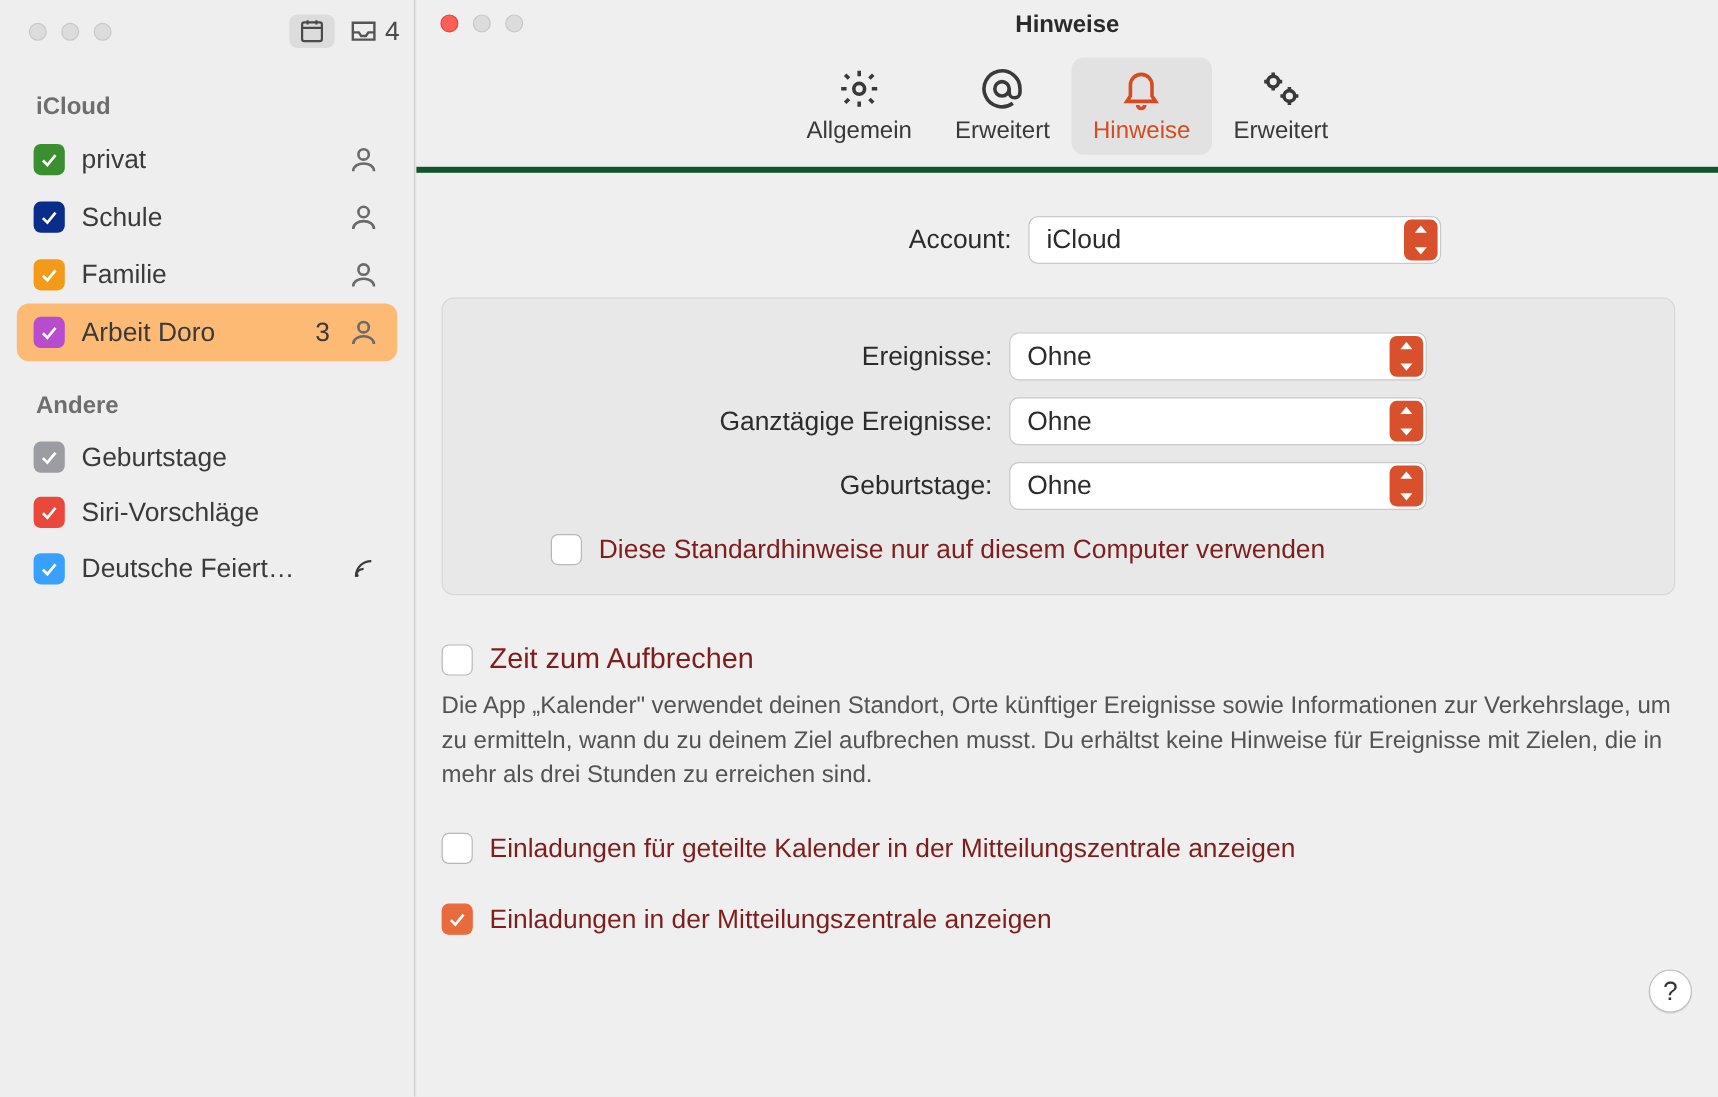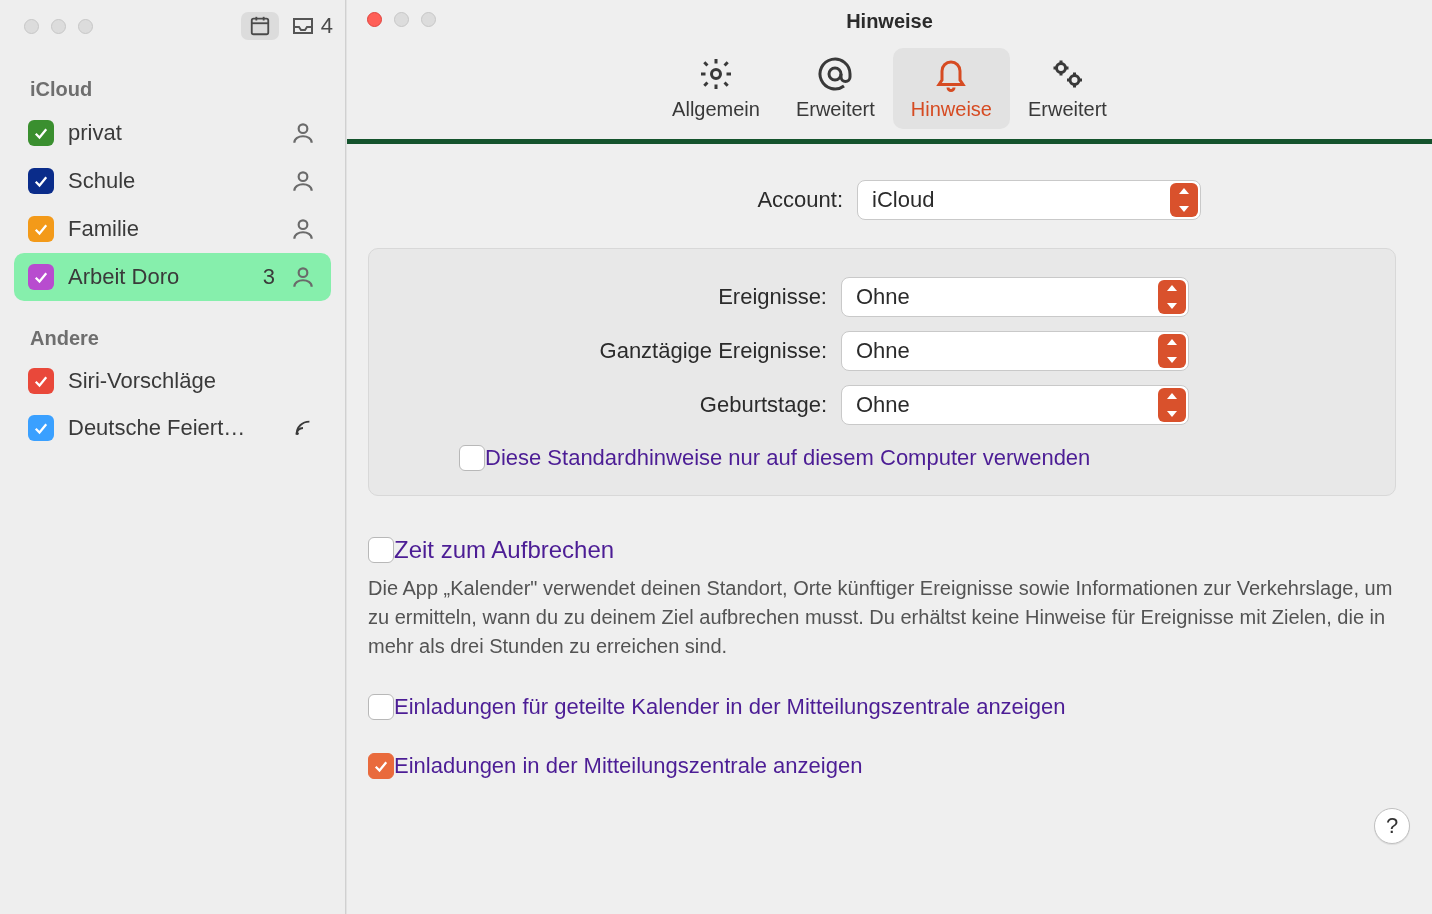--- a/index.html
+++ b/index.html
@@ -10,21 +10,21 @@
   .sidebar-toolbar { height: 52px; display: flex; align-items: center; padding: 0 12px 0 24px; gap: 12px; }
   .dot { width: 15px; height: 15px; border-radius: 50%; background: #dcdcdc; border: 1px solid #c7c7c7; }
   .sidebar-toolbar .spacer { flex: 1; }
   .tool-pill { display: inline-flex; align-items: center; justify-content: center; width: 38px; height: 28px; border-radius: 7px; background: #dcdcdc; }
   .tool-pill svg { width: 22px; height: 22px; fill: #4a4a4a; }
   .inbox-group { display: inline-flex; align-items: center; gap: 6px; color: #4a4a4a; font-size: 22px; }
   .inbox-group svg { width: 24px; height: 20px; fill: none; stroke: #555; stroke-width: 2; }
   .section-label { padding: 26px 0 8px 30px; color: #6e6e6e; font-size: 20px; font-weight: 600; }
   .cal-list { list-style: none; padding: 0 14px; }
   .cal-item { display: flex; align-items: center; gap: 14px; padding: 10px 14px; border-radius: 10px; font-size: 22px; color: #3a3a3a; }
-  .cal-item.selected { background: #86efac; }
+  .cal-item.selected { background: #fdba74; }
   .cal-item .label { flex: 1; white-space: nowrap; overflow: hidden; text-overflow: ellipsis; }
   .cal-item .count { color: #3a3a3a; font-size: 22px; }
   .chk { width: 26px; height: 26px; border-radius: 6px; display: inline-flex; align-items: center; justify-content: center; flex-shrink: 0; }
   .chk svg { width: 18px; height: 18px; }
   .share-icon { width: 28px; height: 28px; flex-shrink: 0; display: inline-flex; align-items: center; justify-content: center; }
   .share-icon svg { width: 26px; height: 26px; fill: none; stroke: #6a6a6a; stroke-width: 2; }
   .broadcast-icon svg { width: 22px; height: 22px; stroke: #3a3a3a; }
   
   .prefs { flex: 1; height: 100%; background: #efefef; display: flex; flex-direction: column; border-left: 1px solid rgba(0,0,0,0.05); }
   .prefs-titlebar { position: relative; height: 42px; display: flex; align-items: center; justify-content: center; }
@@ -44,21 +44,21 @@
   .account-select { flex: 0 0 auto; width: 344px; }
   .select { display: flex; align-items: center; justify-content: space-between; background: #fff; border: 1px solid #c9c9c9; border-radius: 8px; height: 40px; padding: 0 2px 0 14px; font-size: 22px; color: #2b2b2b; }
   .select .val { flex: 1; }
   .stepper-btn { width: 28px; height: 34px; background: #d9512c; border-radius: 6px; position: relative; }
   .stepper-btn::before, .stepper-btn::after { content: ""; position: absolute; left: 50%; transform: translateX(-50%); width: 0; height: 0; border-left: 5px solid transparent; border-right: 5px solid transparent; }
   .stepper-btn::before { top: 5px; border-bottom: 6px solid #fff; }
   .stepper-btn::after { bottom: 5px; border-top: 6px solid #fff; }
   .group-box { margin: 28px 0 0 0; background: #e8e8e8; border: 1px solid #d8d8d8; border-radius: 10px; padding: 28px 28px 24px 28px; }
   .group-box .row { margin-bottom: 14px; }
   .group-box .select { width: 348px; align-items: center; }
-  .checkbox-row { display: flex; align-items: center; margin-left: 62px; font-size: 22px; color: #4c1d95; }
+  .checkbox-row { display: flex; align-items: center; gap: 14px; margin-left: 62px; font-size: 22px; color: #7f1d1d; }
   .checkbox-row.top-pad { margin-top: 20px; }
   .square-chk { width: 26px; height: 26px; border-radius: 6px; border: 1px solid #b8b8b8; background: #fff; display: inline-flex; align-items: center; justify-content: center; flex-shrink: 0; }
   .square-chk.on { background: #e96a3c; border-color: #e96a3c; }
   .square-chk svg { width: 18px; height: 18px; display: none; }
   .square-chk.on svg { display: block; }
   .section2 { margin-top: 40px; padding: 0 0 0 0; }
   .section2 .checkbox-row { margin-left: 0; margin-top: 33px; }
   .desc-text { margin: 10px 0 20px 0; font-size: 20px; line-height: 1.45; color: #535353; }
   .help-btn { position: absolute; right: 22px; bottom: 70px; width: 36px; height: 36px; border-radius: 50%; background: #fff; border: 1px solid #c0c0c0; display: flex; align-items: center; justify-content: center; font-size: 22px; color: #333; box-shadow: 0 1px 1px rgba(0,0,0,0.08); }
 </style>
@@ -146,20 +146,28 @@
               <circle cx="12" cy="8" r="4"></circle>
               <path d="M4 21c0-4 4-6 8-6s8 2 8 6"></path>
             </svg>
           </span>
       </li>
     </ul>
 
     <div class="section-label">Andere</div>
     <ul class="cal-list">
       <li class="cal-item">
+        <span class="chk" style="background:#9b9da3">
+            <svg viewBox="0 0 24 24">
+              <polyline points="5,13 10,18 19,7" fill="none" stroke="#fff" stroke-width="3"></polyline>
+            </svg>
+          </span>
+        <span class="label">Geburtstage</span>
+      </li>
+      <li class="cal-item">
         <span class="chk" style="background:#e9483a">
             <svg viewBox="0 0 24 24">
               <polyline points="5,13 10,18 19,7" fill="none" stroke="#fff" stroke-width="3"></polyline>
             </svg>
           </span>
         <span class="label">Siri-Vorschläge</span>
       </li>
       <li class="cal-item">
         <span class="chk" style="background:#3aa0ff">
             <svg viewBox="0 0 24 24">

